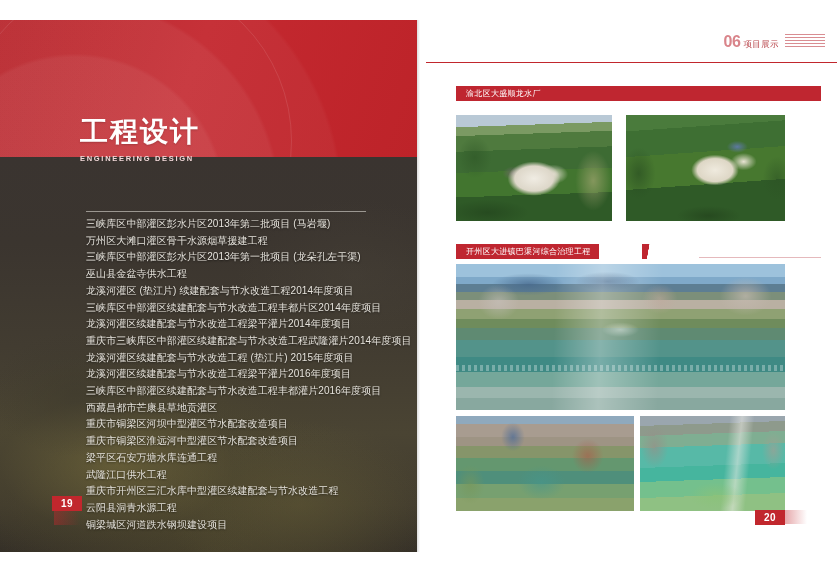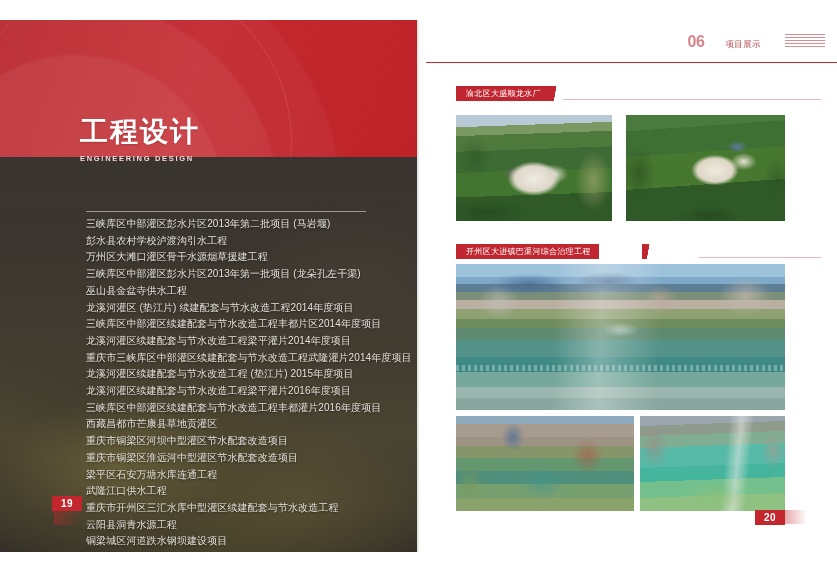--- a/index.html
+++ b/index.html
@@ -152,21 +152,21 @@
     position: absolute;
     left: 6px; top: 42px;
     width: 411px; height: 1px;
     background: #c1272d;
   }
   .rp-header-inner {
     position: absolute;
     right: 12px; top: 14px;
     display: flex;
     align-items: flex-end;
-    gap: 21px;
+    gap: 3px;
   }
   .hdr-num {
     font-size: 16px;
     font-weight: bold;
     color: #d9848a;
     line-height: 1;
     letter-spacing: -0.5px;
   }
   .hdr-label {
     font-size: 8.5px;
@@ -382,21 +382,20 @@
 
     <div class="title-block">
       <div class="title-cn">工程设计</div>
       <div class="title-en">ENGINEERING DESIGN</div>
     </div>
 
     <div class="hr-rule"></div>
 
     <ul class="project-list">
       <li>三峡库区中部灌区彭水片区2013年第二批项目 (马岩堰)</li>
-      <li>彭水县农村学校泸渡沟引水工程</li>
       <li>万州区大滩口灌区骨干水源烟草援建工程</li>
       <li>三峡库区中部灌区彭水片区2013年第一批项目 (龙朵孔左干渠)</li>
       <li>巫山县金盆寺供水工程</li>
       <li>龙溪河灌区 (垫江片) 续建配套与节水改造工程2014年度项目</li>
       <li>三峡库区中部灌区续建配套与节水改造工程丰都片区2014年度项目</li>
       <li>龙溪河灌区续建配套与节水改造工程梁平灌片2014年度项目</li>
       <li>重庆市三峡库区中部灌区续建配套与节水改造工程武隆灌片2014年度项目</li>
       <li>龙溪河灌区续建配套与节水改造工程 (垫江片) 2015年度项目</li>
       <li>龙溪河灌区续建配套与节水改造工程梁平灌片2016年度项目</li>
       <li>三峡库区中部灌区续建配套与节水改造工程丰都灌片2016年度项目</li>
@@ -428,21 +427,21 @@
           <i></i>
             <i></i>
             <i></i>
             <i></i>
             <i></i>
         </span>
       </div>
       <div class="rp-header-rule"></div>
     </div>
 
-    <div class="cap" style="left:36px; top:66px; width:365px;">
+    <div class="cap" style="left:36px; top:66px; width:365px;flex-direction:column;">
       <span class="body">渝北区大盛顺龙水厂</span>
       <span class="slant"></span>
       <span class="rule"></span>
     </div>
 
     <div class="photo ph-a" style="left:36px; top:95px; width:156px; height:106px;"></div>
     <div class="photo ph-b" style="left:206px; top:95px; width:159px; height:106px;"></div>
 
     <div class="cap" style="left:36px; top:224px; width:365px;gap:43px;">
       <span class="body">开州区大进镇巴渠河综合治理工程</span>

